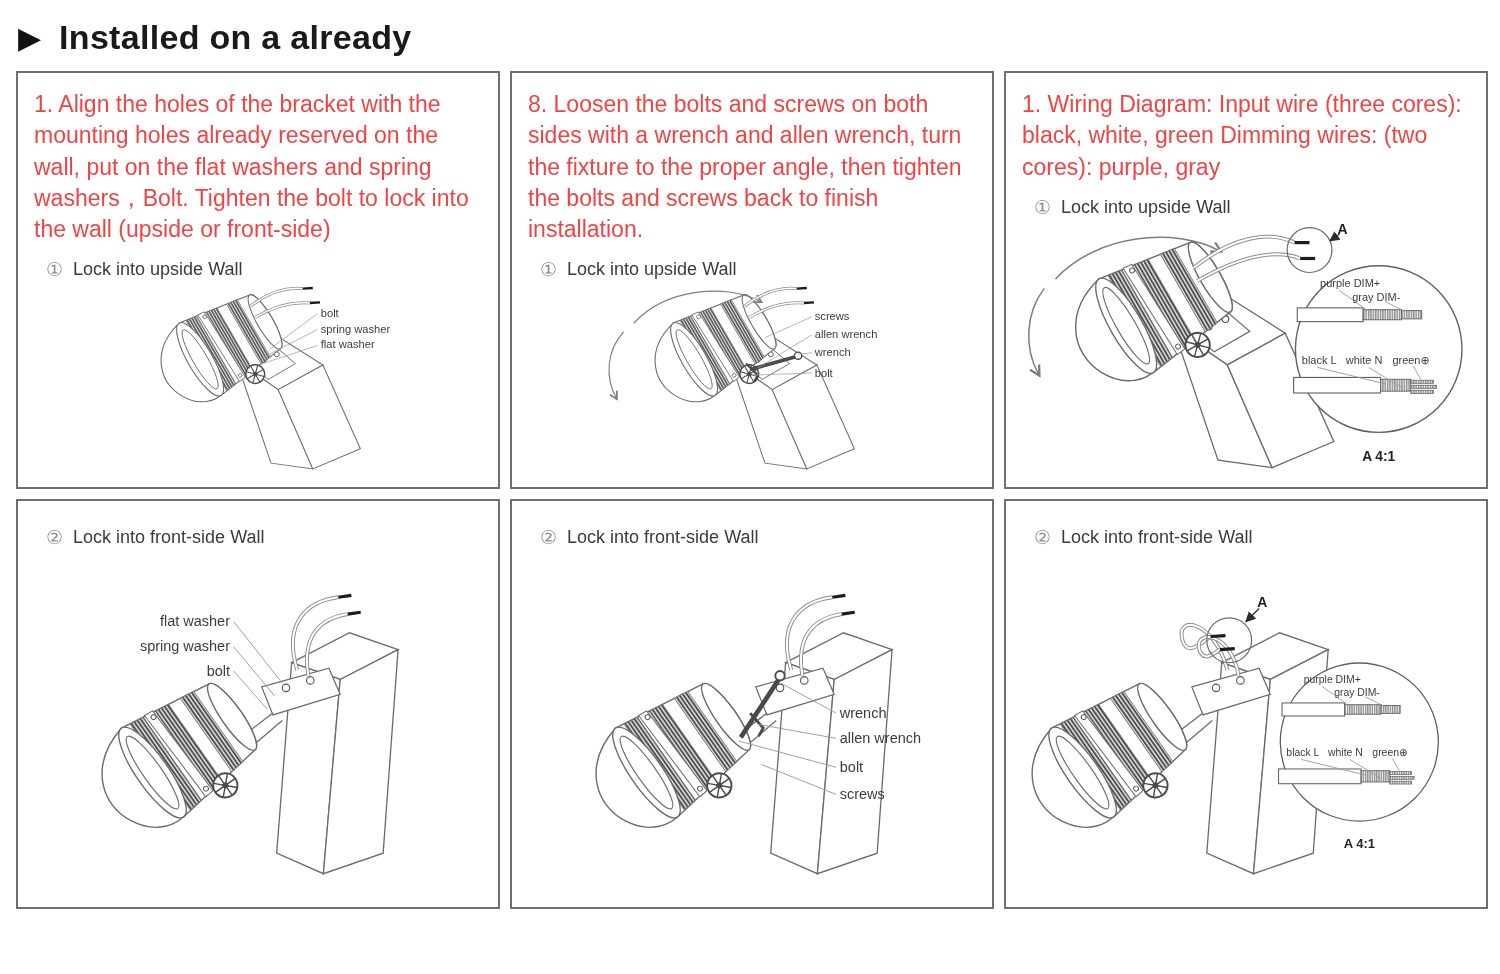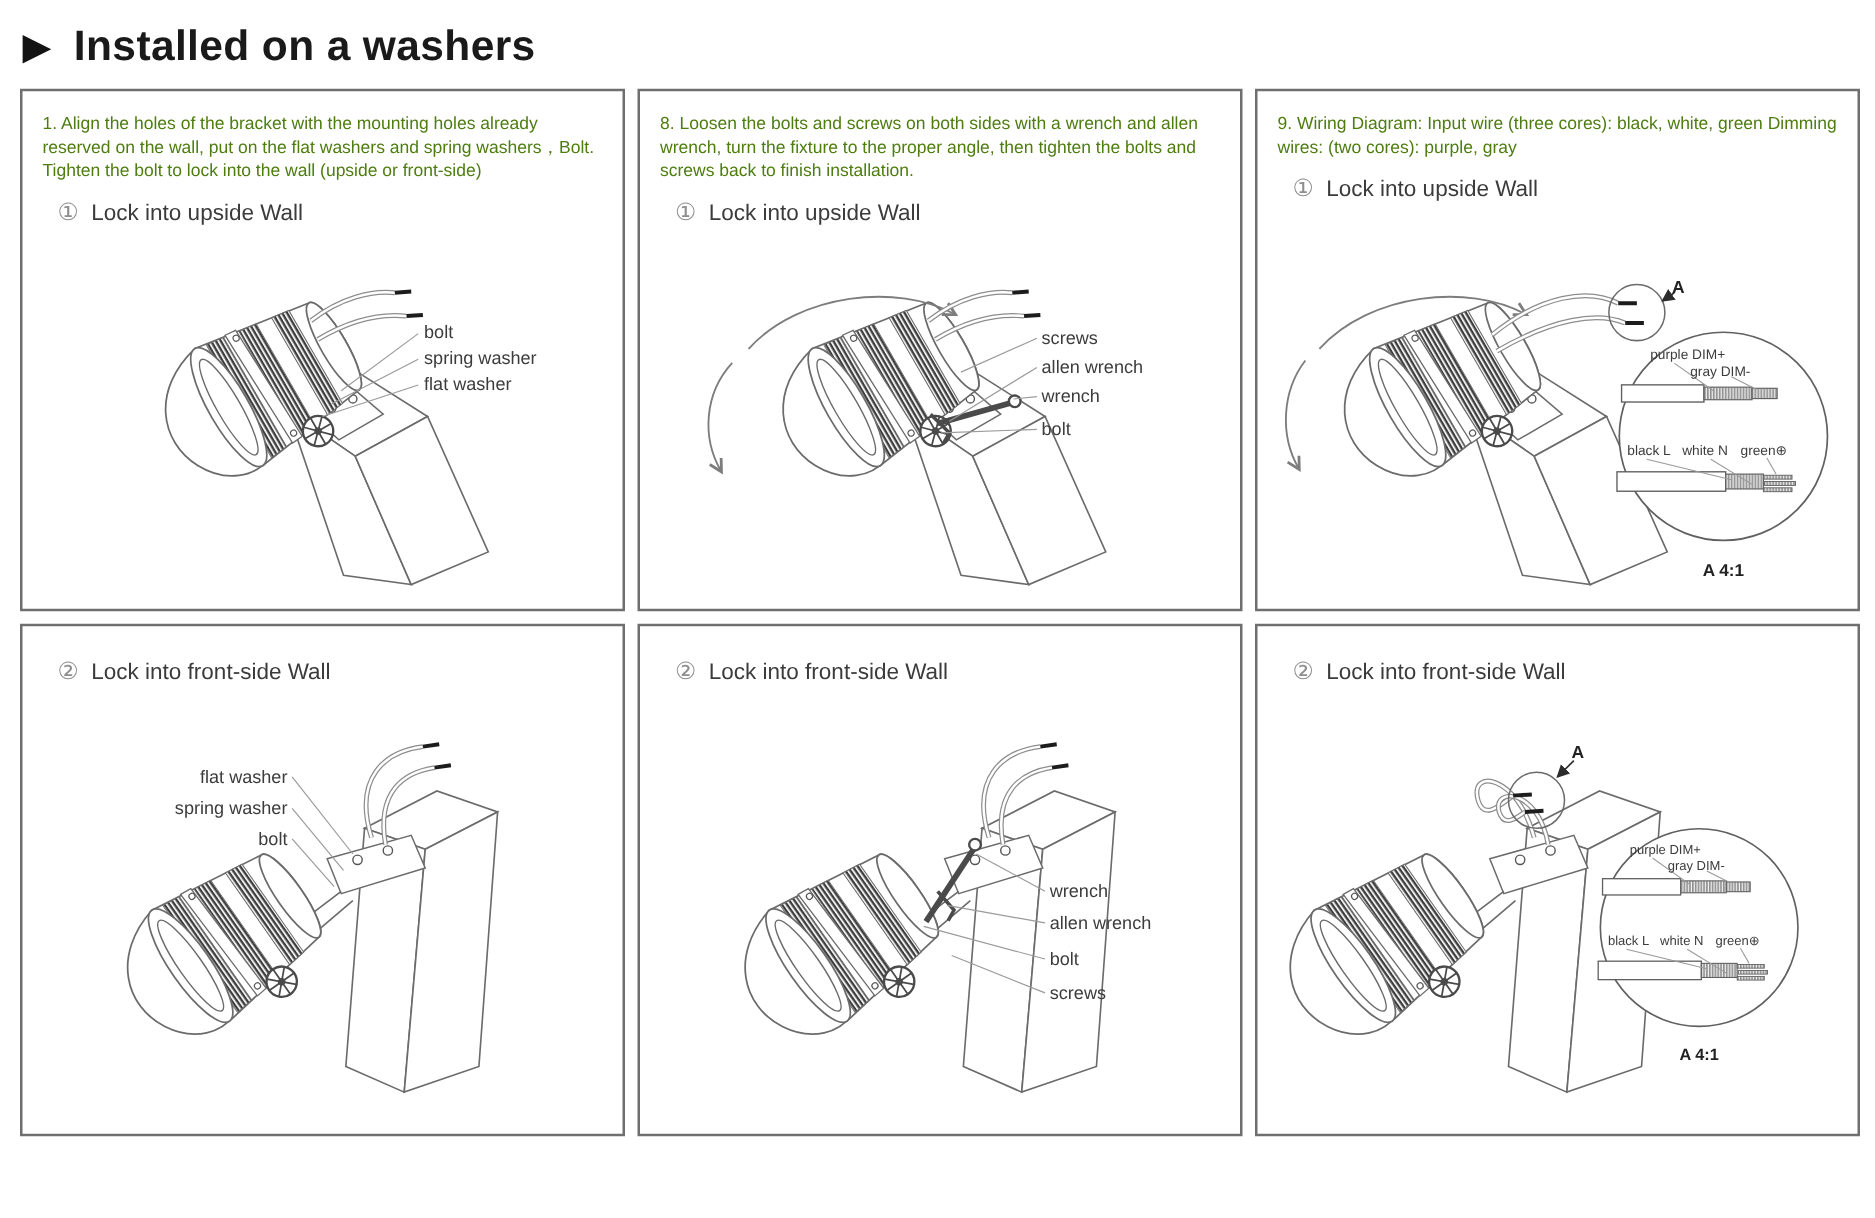--- a/index.html
+++ b/index.html
@@ -2,21 +2,21 @@
 <html><head>
 <meta charset="utf-8">
 <style>
   html,body { margin:0; padding:0; background:#ffffff; }
   body { width:1500px; height:974px; overflow:hidden; font-family:"Liberation Sans",sans-serif; }
   .title-row { display:flex; align-items:center; gap:18px; margin:18px 0 14px 18px; }
   .title-bullet { font-size:30px; color:#121212; line-height:1; }
   .title-text { font-size:34px; font-weight:bold; color:#1a1a1a; letter-spacing:0.3px; }
   .grid { display:grid; grid-template-columns:repeat(3,1fr); grid-template-rows:418px 410px; gap:10px; margin:0 12px 0 16px; }
   .panel { border:2px solid #6f6f6f; background:#fff; padding:12px 14px; box-sizing:border-box; display:flex; flex-direction:column; }
-  .instruction { font-size:14px; line-height:1.36; color:#4d7c0f; margin:4px 2px 0 2px; }
+  .instruction { font-size:23px; line-height:1.36; color:#ef4444; margin:4px 2px 0 2px; }
   .step { display:flex; align-items:center; gap:10px; margin:14px 0 0 14px; font-size:18px; color:#3b3b3b; }
   .step .num { color:#8e8e8e; font-size:19px; line-height:1; }
   .drawing { margin-top:auto; width:100%; display:block; }
   svg text { font-family:"Liberation Sans",sans-serif; }
   svg .callout { font-size:15.5px; fill:#3c3c3c; }
   svg .wire-label { font-size:12px; fill:#3c3c3c; }
   svg .scale-cap { font-size:15px; font-weight:bold; fill:#222; }
   svg .ref-a { font-size:15px; font-weight:bold; fill:#222; }
   svg .lead { stroke:#9a9a9a; stroke-width:1; fill:none; }
   svg .wire-o { fill:none; stroke:#8d8d8d; stroke-width:4.2; }
@@ -105,21 +105,21 @@
       <text class="wire-label" x="11" y="116">black L</text>
       <text class="wire-label" x="59" y="116">white N</text>
       <text class="wire-label" x="110" y="116">green⊕</text>
       <text class="scale-cap" x="95" y="222" text-anchor="middle">A 4:1</text>
     </g>
   </defs>
 </svg>
 
 <div class="title-row">
   <span class="title-bullet">▶</span>
-  <span class="title-text">Installed on a washers</span>
+  <span class="title-text">Installed on a already</span>
 </div>
 
 <div class="grid">
 
   <div class="panel">
     <div class="instruction">1. Align the holes of the bracket with the mounting holes already reserved on the wall, put on the flat washers and spring washers，Bolt. Tighten the bolt to lock into the wall (upside or front-side)</div>
     <div class="step">
       <span class="num">①</span>
       <span>Lock into upside Wall</span>
     </div>
@@ -166,21 +166,21 @@
       <path class="lead" d="M 325,101 L 305,103"></path>
       <path class="lead" d="M 325,129 L 243,132"></path>
       <text class="callout" x="329" y="56">screws</text>
       <text class="callout" x="329" y="81">allen wrench</text>
       <text class="callout" x="329" y="106">wrench</text>
       <text class="callout" x="329" y="134">bolt</text>
     </svg>
   </div>
 
   <div class="panel">
-    <div class="instruction">9. Wiring Diagram: Input wire (three cores): black, white, green Dimming wires: (two cores): purple, gray</div>
+    <div class="instruction">1. Wiring Diagram: Input wire (three cores): black, white, green Dimming wires: (two cores): purple, gray</div>
     <div class="step">
       <span class="num">①</span>
       <span>Lock into upside Wall</span>
     </div>
     <svg class="drawing" viewBox="0 0 484 270">
       <use href="#base-top" transform="translate(-48,0)"></use>
       <path class="rot" d="M 38,60 C 82,12 166,4 214,30" marker-end="url(#mOpen)"></path>
       <path class="rot" d="M 26,70 C 6,96 4,134 20,162" marker-end="url(#mOpen)"></path>
       <path class="wire-o" d="M 186,48 C 228,14 268,8 294,21"></path>
       <path class="wire-i" d="M 186,48 C 228,14 268,8 294,21"></path>

